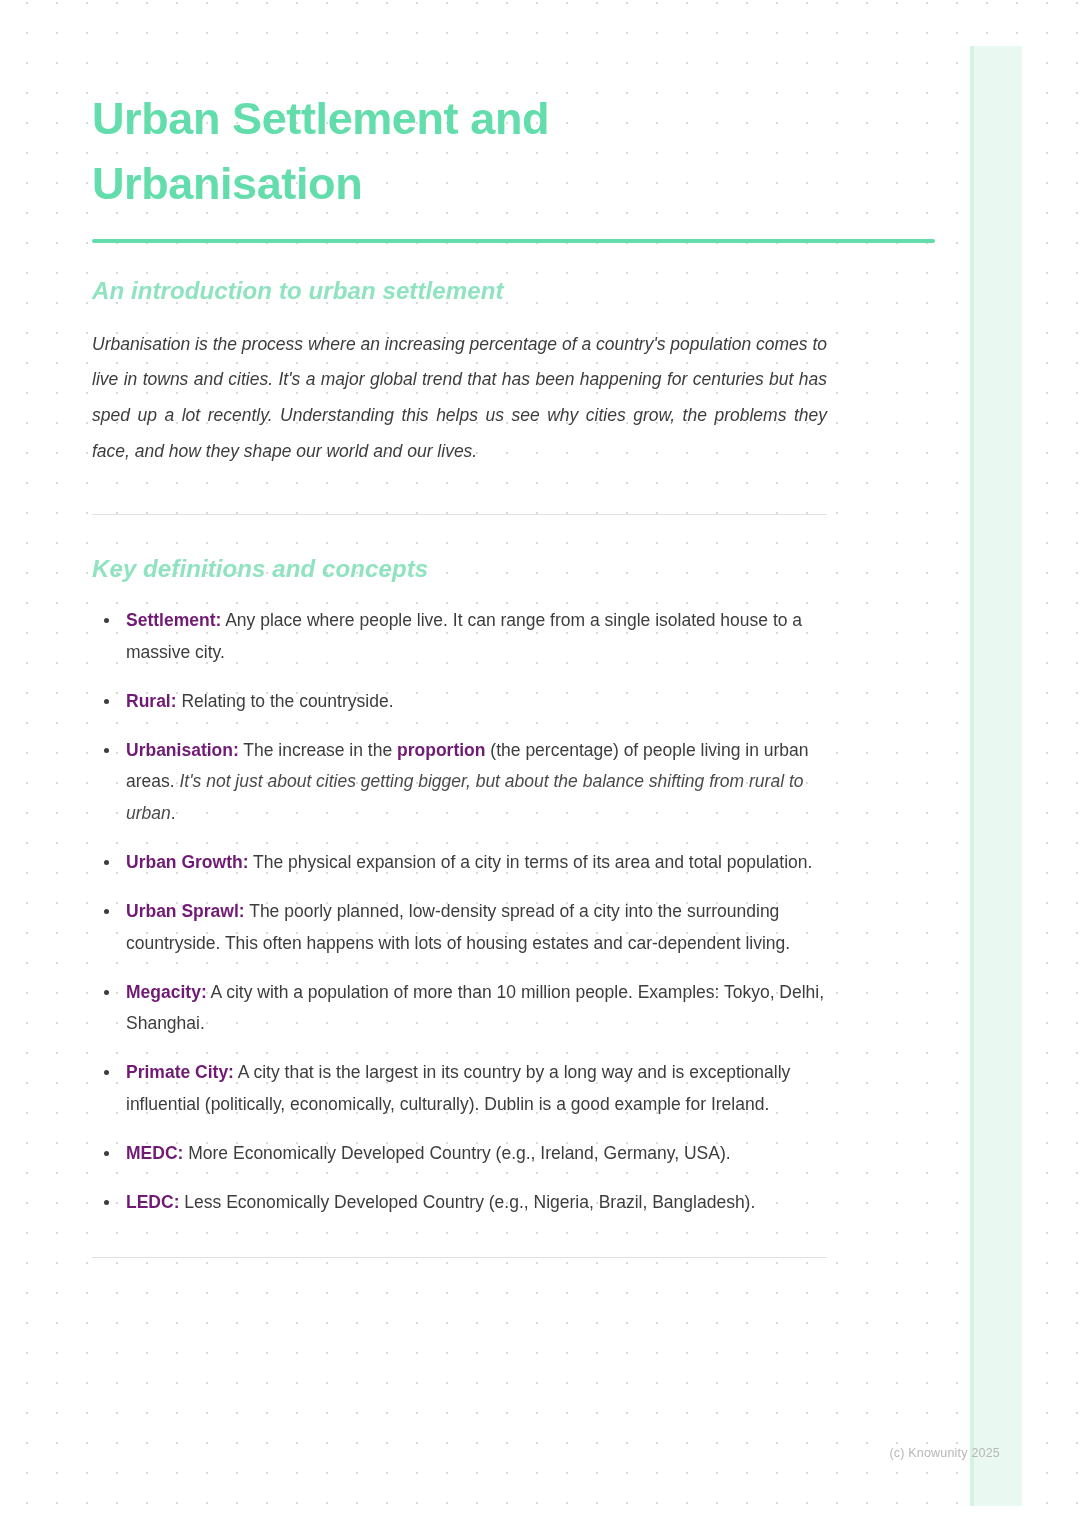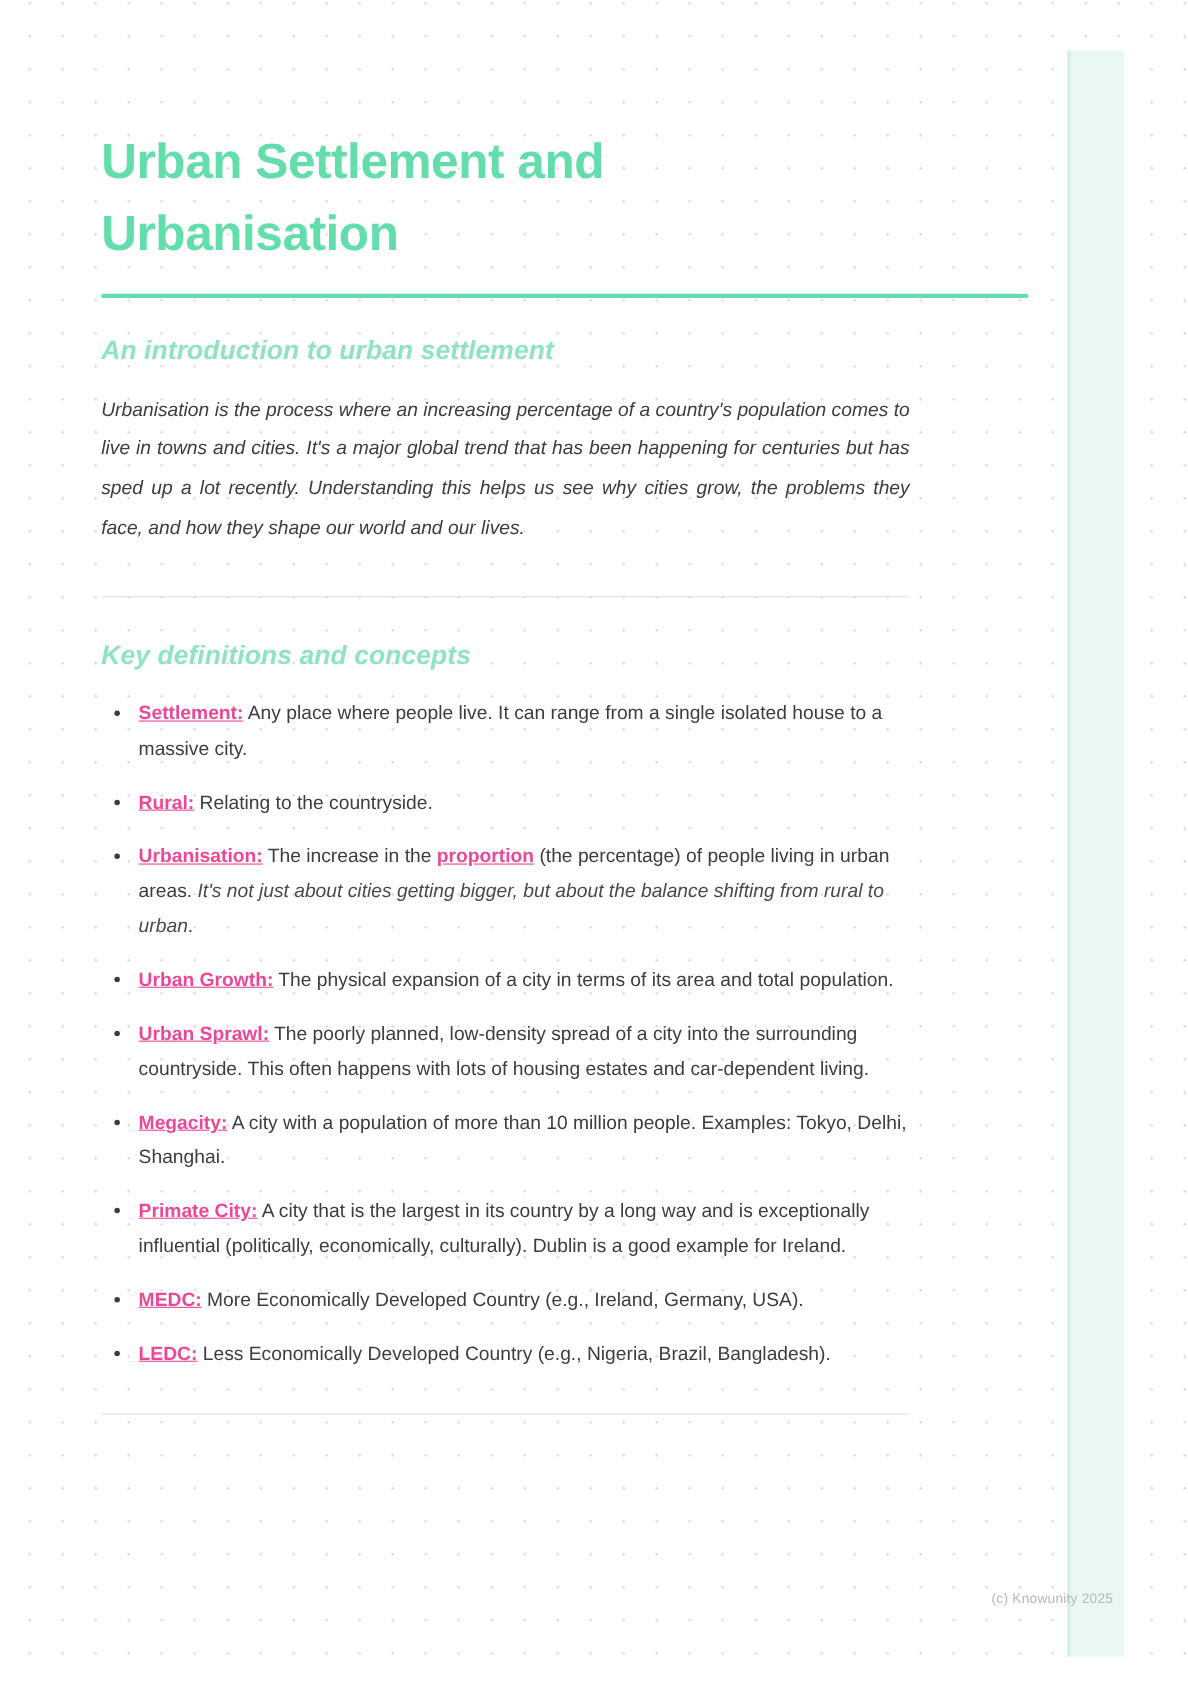--- a/index.html
+++ b/index.html
@@ -38,21 +38,21 @@
     position: absolute;
     top: 46px;
     right: 106px;
     width: 4px;
     bottom: 22px;
     background: #d6f2e4;
   }
 
   .page {
     position: relative;
-    padding: 114px 0 0 0;
+    padding: 86px 0 0 0;
     box-sizing: border-box;
     width: 1080px;
     height: 1528px;
     border-radius: 17px;
   }
 
   .content {
     position: relative;
     margin-left: 92px;
     width: 740px;
@@ -120,39 +120,38 @@
     content: "";
     position: absolute;
     left: 12px;
     top: 13px;
     width: 5px;
     height: 5px;
     border-radius: 50%;
     background: #3d3d3d;
   }
   ul.defs li b {
-    color: #ec4899;
+    color: #701a75;
     font-weight: bold;
-    text-decoration: underline;
   }
   ul.defs li i {
     font-style: italic;
     color: #4a4a4a;
   }
 
   .bottom-divider {
     height: 1px;
     background: #e2e2e2;
     width: 735px;
     margin: 38px 0 0 0;
   }
 
   .copyright {
     position: absolute;
-    right: 68px;
+    right: 80px;
     bottom: 68px;
     font-size: 12.5px;
     color: #b7b7b7;
     letter-spacing: 0.2px;
   }
 </style>
 </head>
 <body>
 
 <div class="dot-grid"></div>

